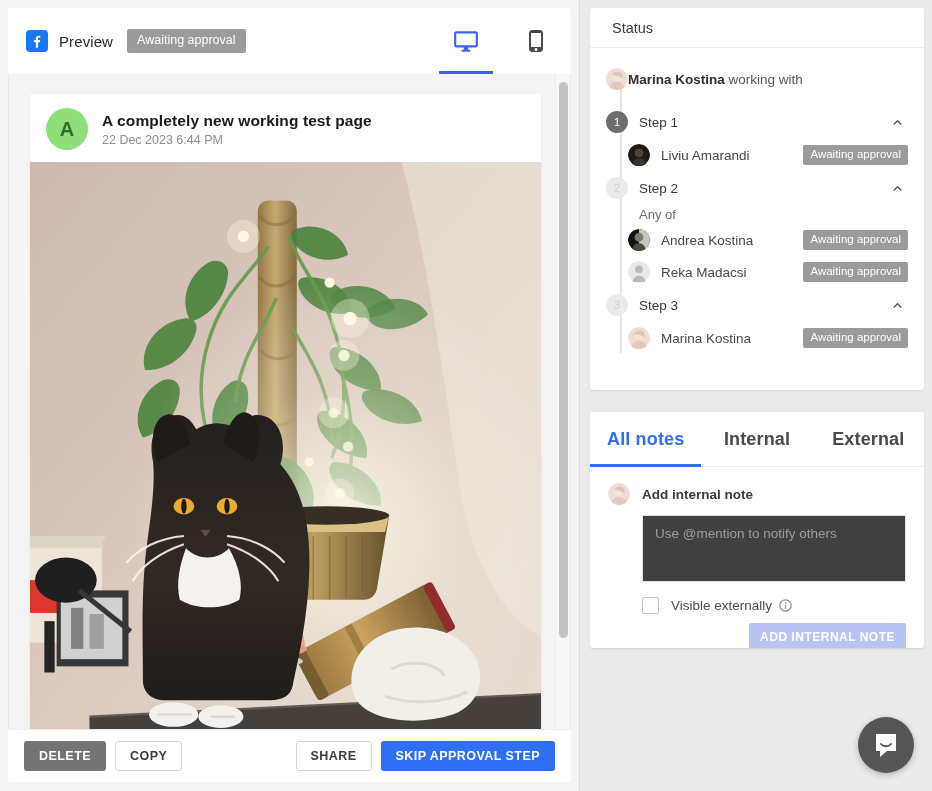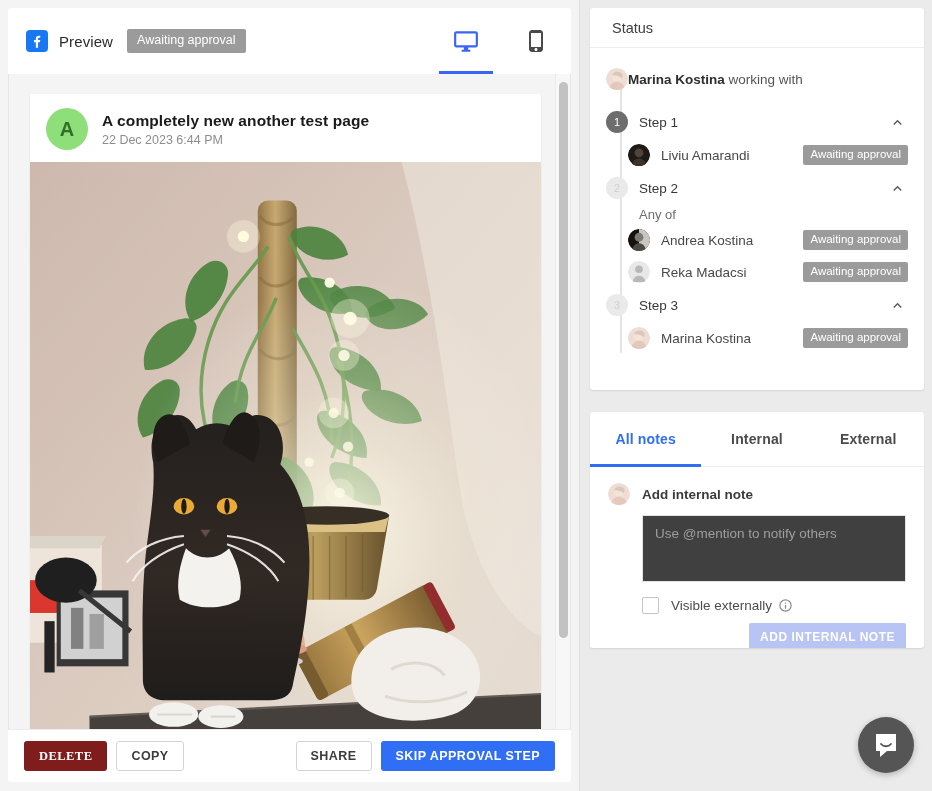--- a/index.html
+++ b/index.html
@@ -119,21 +119,21 @@
     border-radius: 0 0 3px 3px;
     display: flex; align-items: center;
     padding: 0 16px;
     border-top: 1px solid #ececec;
   }
   .btn {
     font-size: 12.5px; font-weight: bold; letter-spacing: .45px;
     border-radius: 3px; padding: 8px 14px; cursor: pointer;
     border: 1px solid transparent; line-height: 1; white-space: nowrap;
   }
-  .btn-delete { background: #7f1d1d; color: #fff; font-family: Liberation Serif, serif; }
+  .btn-delete { background: #737373; color: #fff; }
   .btn-outline { background: #fff; color: #3c3c3c; border-color: #d4d4d4; }
   .btn-primary { background: #2f6ef5; color: #fff; }
   .footer-gap { flex: 1 1 auto; }
   .ml8 { margin-left: 9px; }
 
   
   .right-col {
     width: 352px; height: 791px;
     padding: 8px 8px 0 10px;
     background: #ebebeb;
@@ -188,21 +188,21 @@
     background: #9b9b9b; color: #fff; font-size: 11.5px;
     padding: 4px 7px 5px 7px; border-radius: 2px; line-height: 1;
     white-space: nowrap;
   }
 
   
   .notes-panel { margin-top: 22px; height: 236px; overflow: hidden; }
   .tabs { display: flex; height: 55px; border-bottom: 1px solid #ededed; }
   .tab {
     flex: 1 1 0; display: flex; align-items: center; justify-content: center;
-    font-size: 14px; font-weight: bold; color: #4b4b4b;
+    font-size: 18px; font-weight: bold; color: #4b4b4b;
     position: relative; cursor: pointer; letter-spacing: .15px;
   }
   .tab.active { color: #2f6ef5; }
   .tab.active::after {
     content: ""; position: absolute; left: 0; right: 0; bottom: -1px;
     height: 3px; background: #2f6ef5;
   }
   .notes-body { padding: 16px 18px 0 18px; }
   .note-head { display: flex; align-items: center; }
   .note-head-avatar { width: 22px; height: 22px; border-radius: 50%; overflow:hidden; flex:none; }
@@ -271,21 +271,21 @@
         </div>
       </div>
     </div>
 
     <div class="preview-body">
 
       <div class="post-card">
         <div class="post-head">
           <div class="post-avatar">A</div>
           <div class="post-meta">
-            <div class="post-name">A completely new another test page</div>
+            <div class="post-name">A completely new working test page</div>
             <div class="post-date">22 Dec 2023 6:44 PM</div>
           </div>
         </div>
 
         <div class="post-photo">
           <svg viewBox="0 0 498 590" preserveAspectRatio="xMidYMid slice" aria-hidden="true">
             <defs>
               <linearGradient id="wall" x1="0" y1="0" x2="1" y2="1">
                 <stop offset="0%" stop-color="#cbb4a8"></stop>
                 <stop offset="45%" stop-color="#d8c6ba"></stop>

